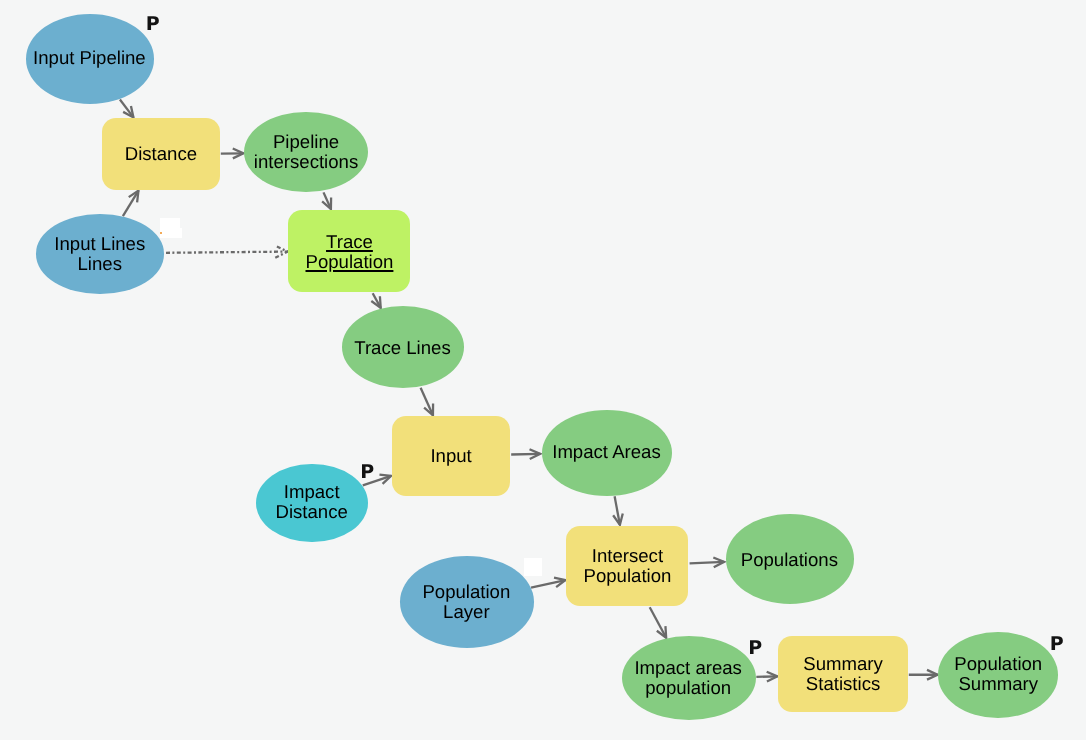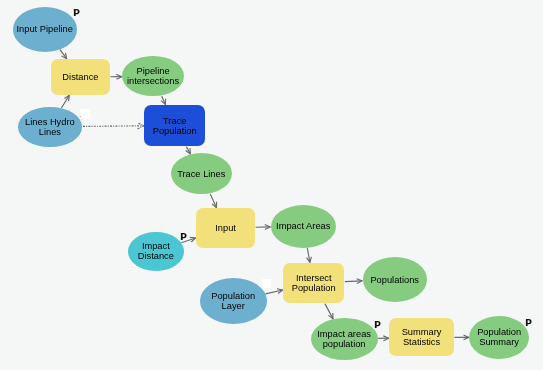--- a/index.html
+++ b/index.html
@@ -104,25 +104,25 @@
         </div>
       </div>
       <div class="node ellipse" style="left: 122.2px; top: 56.4px; width: 61.7px; height: 40.1px; background: rgb(133, 204, 129);">
         <div>
           <span>Pipeline</span>
           <span>intersections</span>
         </div>
       </div>
       <div class="node ellipse" style="left: 18.1px; top: 107.2px; width: 63.6px; height: 39.4px; background: rgb(108, 175, 207);">
         <div>
-          <span>Lines Hydro</span>
+          <span>Input Lines</span>
           <span>Lines</span>
         </div>
       </div>
-      <div class="node rect" style="left: 144.2px; top: 105px; width: 61.1px; height: 41.2px; background: #1d4ed8;">
+      <div class="node rect" style="left: 144.2px; top: 105px; width: 61.1px; height: 41.2px; background: #bef264; text-decoration: underline;">
         <div>
           <span>Trace</span>
           <span>Population</span>
         </div>
       </div>
       <div class="node ellipse" style="left: 170.5px; top: 153.1px; width: 61.5px; height: 41.2px; background: rgb(133, 204, 129);">
         <div>
           <span>Trace Lines</span>
         </div>
       </div>

